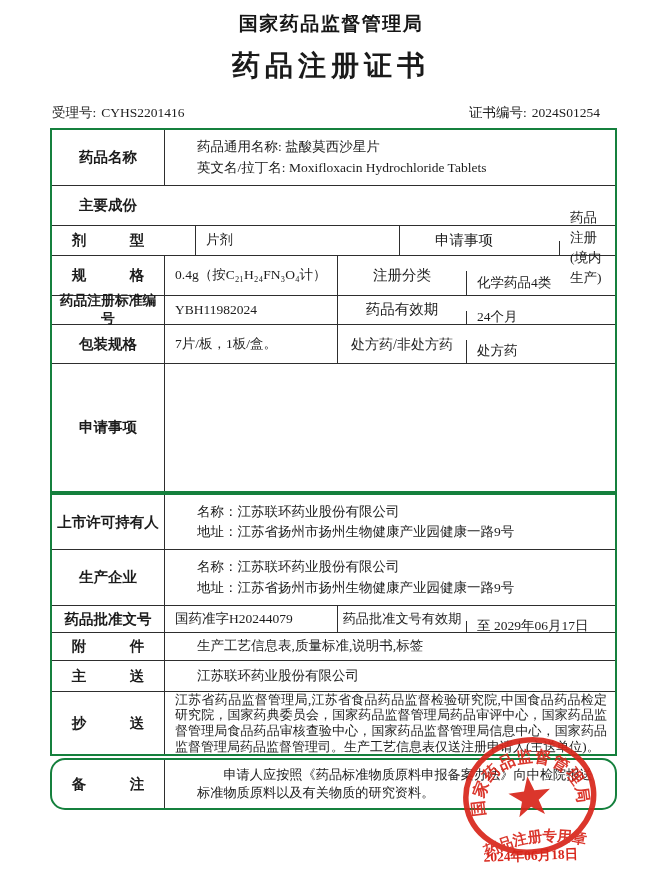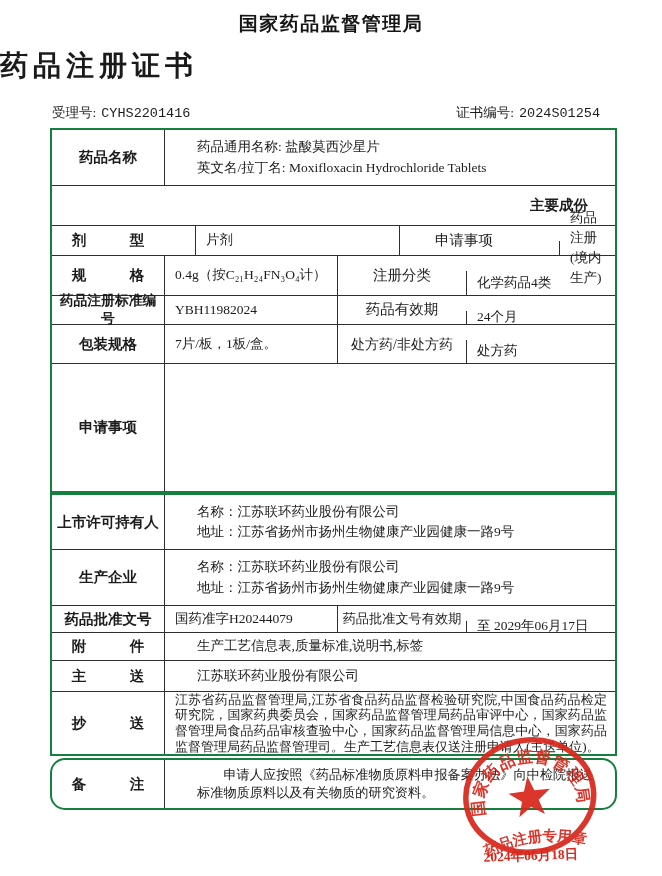--- a/index.html
+++ b/index.html
@@ -8,29 +8,29 @@
     width:662px; height:876px; position:relative; background:#ffffff;
     font-family:"Liberation Serif","DejaVu Serif",serif; color:#1c1c1c;
     overflow:hidden;
   }
   .authority-line {
     position:absolute; top:11px; left:0; width:662px; text-align:center;
     font-family:"Liberation Sans","DejaVu Sans",sans-serif;
     font-size:19px; font-weight:bold; letter-spacing:1.5px; color:#161616;
   }
   .cert-title {
-    position:absolute; top:47px; left:0; width:662px; text-align:left;
+    position:absolute; top:47px; left:0; width:662px; text-align:center;
     font-size:28px; letter-spacing:5px; color:#1a1a1a; font-weight:600;
   }
   .meta-row {
     position:absolute; top:104px; left:52px; width:548px;
     display:flex; justify-content:space-between; font-size:13.5px;
   }
   .meta-item span { display:inline; }
-  .meta-item .v { margin-left:5px; font-family:Liberation Mono, monospace; }
+  .meta-item .v { margin-left:5px; font-family:Liberation Serif, serif; }
 
   .sec {
     position:absolute; left:50px; width:567px; box-sizing:border-box;
     border:2px solid #15803d; background:transparent;
   }
   .sec-a { top:128px; }
   .sec-b { top:493px; }
   .sec-c { top:758px;border-radius:15px; }
   .row { display:flex; border-top:1.4px solid #2e2e2e; box-sizing:border-box; }
   .row:first-child { border-top:none; }
@@ -45,21 +45,21 @@
     font-weight:bold; font-size:14.5px; padding:2px 1px; line-height:1.3;
   }
   .c2 { width:173px; flex:0 0 173px; }
   .c3 { width:129px; flex:0 0 129px; align-items:center; text-align:center;
         font-weight:normal; font-size:14.5px; padding:2px 1px; }
   .c4 { flex:1 1 auto;margin-top:15px; }
   .cv { flex:1 1 auto;padding-left:32px; }
   .kv { display:block; }
   .justify { text-align:justify; line-height:15.6px; font-size:13px; padding:4px 8px 4px 10px; }
   .indent { text-indent:2em; line-height:1.4; font-size:13.2px; }
-  .h-r1 { height:55px; } .h-r2 { height:40px;justify-content:flex-end; } .h-r3 { height:30px;gap:31px; }
+  .h-r1 { height:55px; } .h-r2 { height:40px; } .h-r3 { height:30px;gap:31px; }
   .h-r4 { height:40px; } .h-r5 { height:29px; } .h-r6 { height:39px; }
   .h-r7 { height:128px; }
   .h-r8 { height:54px; } .h-r9 { height:56px; } .h-r10 { height:27px; }
   .h-r11 { height:28px;font-family:Liberation Serif, serif; } .h-r12 { height:31px; } .h-r13 { height:63px; }
   .h-r14 { height:48px; }
 
   .seal-wrap { position:absolute; left:452px; top:732px; width:156px; height:142px; pointer-events:none; }
 </style>
 </head>
 <body>

